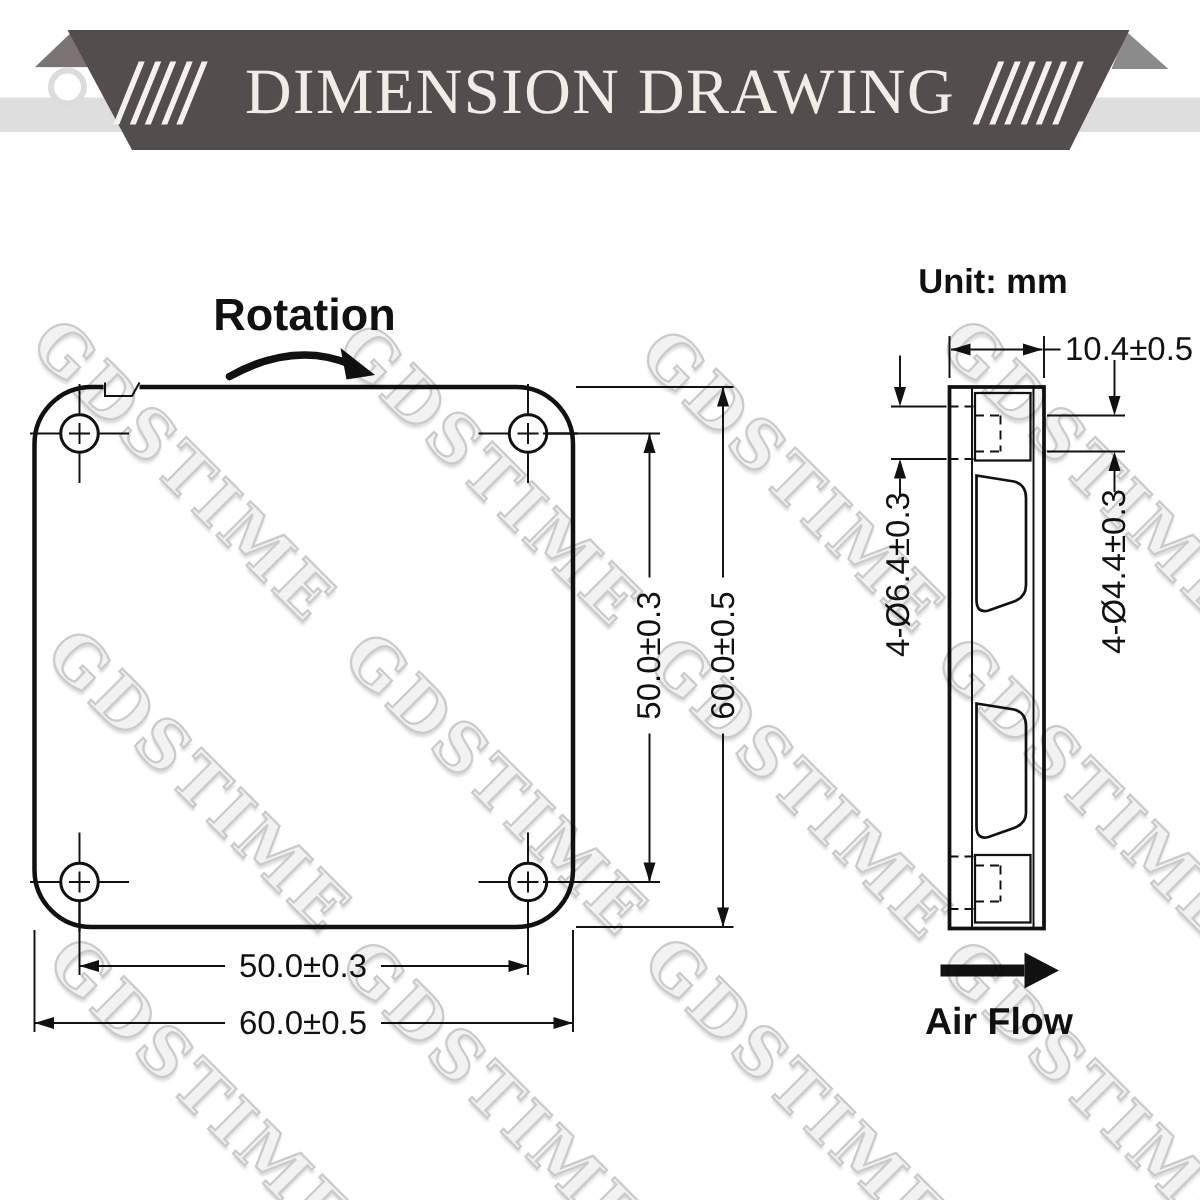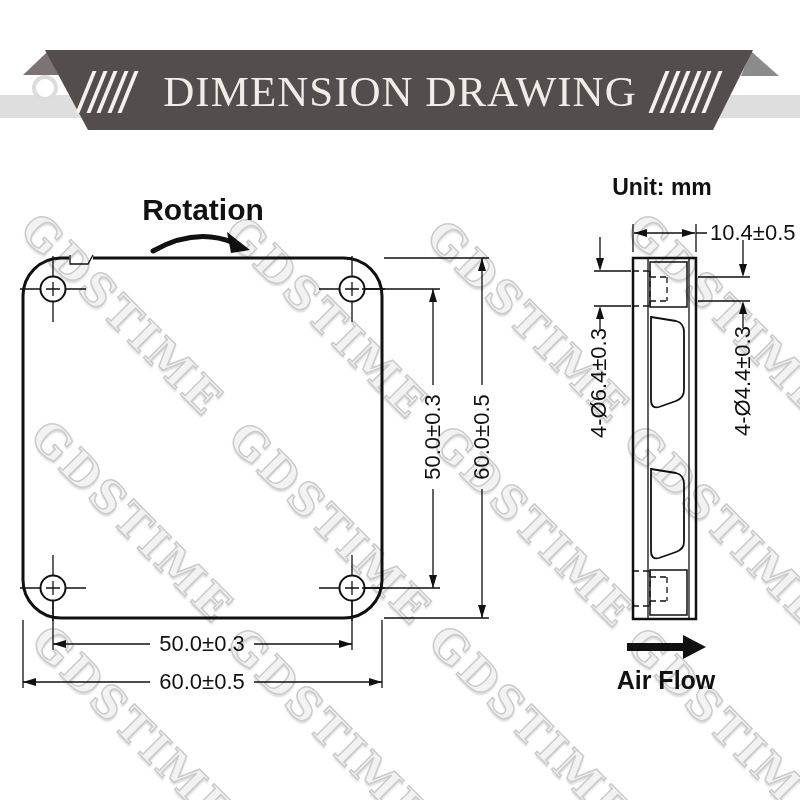--- a/index.html
+++ b/index.html
@@ -1,20 +1,20 @@
 <!DOCTYPE html>
 <html><head>
 <meta charset="utf-8">
 <style>
   html,body{margin:0;padding:0;background:#fff;}
   .page{position:relative;width:800px;height:800px;background:#fff;overflow:hidden;
         font-family:"Liberation Sans",sans-serif;}
 
   
-  .hdr{position:absolute;left:0;top:0;width:800px;height:120px;z-index:5;margin-top:30px;}
+  .hdr{position:absolute;left:0;top:0;width:800px;height:120px;z-index:5;}
   .hdr-strip{position:absolute;left:0;top:65px;width:800px;height:23px;background:#dedede;}
   .fold{position:absolute;}
   .fold-left{left:23px;top:21px;width:36px;height:24px;background:#7b7472;
              clip-path:polygon(0 100%,70% 0,100% 100%);}
   .fold-right{left:741px;top:21px;width:38px;height:25px;background:#8b8b8b;
              clip-path:polygon(0 100%,26% 0,100% 100%);}
   .eyelet{position:absolute;left:32px;top:45px;width:18px;height:18px;border-radius:50%;
           border:4px solid #dcdcdc;background:#fff;}
   .banner{position:absolute;left:0;top:0;width:800px;height:110px;background:#534e4d;
           clip-path:polygon(45px 20px,753px 20px,713px 100px,88px 100px);}

